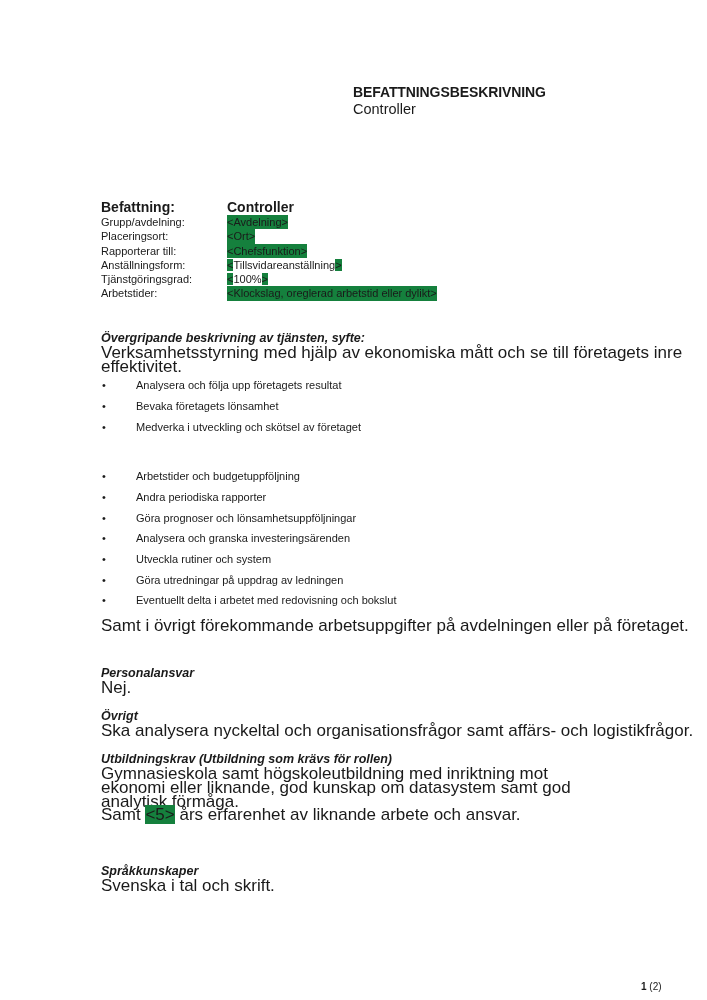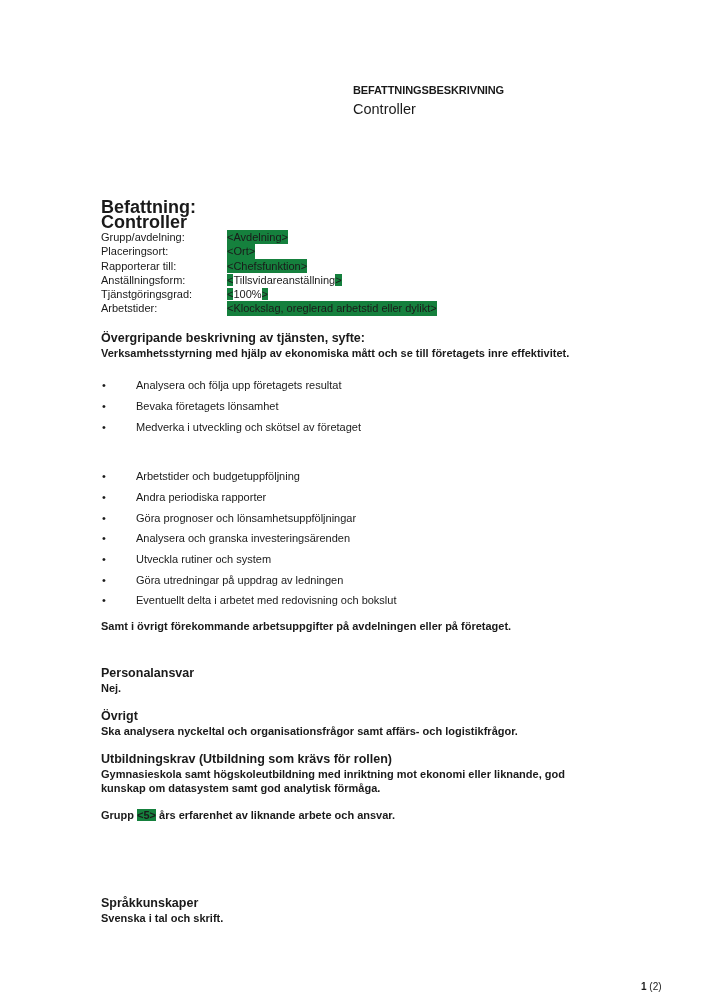--- a/index.html
+++ b/index.html
@@ -1,27 +1,27 @@
 <!DOCTYPE html>
 <html><head>
 <meta charset="utf-8">
 <style>
   html, body { margin: 0; padding: 0; background: #ffffff; }
   body { width: 707px; height: 1000px; position: relative; overflow: hidden;
          font-family: "Liberation Sans", sans-serif; color: #1a1a1a; }
   .abs { position: absolute; }
-  .doc-title { left: 353px; top: 84px; font-size: 11px; font-weight: bold; letter-spacing: -0.1px; }
+  .doc-title { left: 353px; top: 84px; font-size: 14px; font-weight: bold; letter-spacing: -0.1px; }
   .doc-subtitle { left: 353px; top: 101px; font-size: 14.5px; }
   .info { left: 101px; top: 200px; font-size: 11px; line-height: 14.3px; }
   .info .row { display: flex; }
   .info .lbl { width: 126px; }
-  .info .row.first { font-size: 18px; font-weight: bold; line-height: 15px; flex-direction: column; }
+  .info .row.first { font-size: 14px; font-weight: bold; line-height: 15px; }
   .hl { background: #15803d; }
-  .sec-h { font-size: 12.5px; font-weight: bold; margin: 0; line-height: 15px; }
-  .sec-p { font-size: 11px; margin: 0; line-height: 14px; font-weight: bold; }
+  .sec-h { font-size: 12.5px; font-weight: bold; margin: 0; line-height: 15px; font-style: italic; }
+  .sec-p { font-size: 17px; margin: 0; line-height: 14px; }
   .bullets { list-style: none; margin: 0; padding: 0; font-size: 11px; }
   .bullets li { display: flex; height: 20.7px; align-items: center; }
   .bullets .dot { width: 34px; padding-left: 1px; }
   .pagenum { left: 641px; top: 950px; font-size: 10px; margin-top: 31px; }
   .pagenum b { font-weight: bold; }
 </style>
 </head>
 <body>
 
 <div class="abs doc-title">BEFATTNINGSBESKRIVNING</div>
@@ -123,21 +123,21 @@
   <h2 class="sec-h">Övrigt</h2>
   <p class="sec-p">Ska analysera nyckeltal och organisationsfrågor samt affärs- och logistikfrågor.</p>
 </div>
 
 <div class="abs" style="left:101px; top:752px; width:470px;">
   <h2 class="sec-h">Utbildningskrav (Utbildning som krävs för rollen)</h2>
   <p class="sec-p">Gymnasieskola samt högskoleutbildning med inriktning mot ekonomi eller liknande, god kunskap om datasystem samt god analytisk förmåga.</p>
 </div>
 
 <div class="abs" style="left:101px; top:808px;">
-  <p class="sec-p"><span>Grupp </span><span class="hl">&lt;5&gt;</span><span> års erfarenhet av liknande arbete och ansvar.</span></p>
+  <p class="sec-p"><span>Samt </span><span class="hl">&lt;5&gt;</span><span> års erfarenhet av liknande arbete och ansvar.</span></p>
 </div>
 
-<div class="abs" style="left:101px; top:896px;">
+<div class="abs" style="left:101px; top:864px;">
   <h2 class="sec-h">Språkkunskaper</h2>
   <p class="sec-p">Svenska i tal och skrift.</p>
 </div>
 
 <div class="abs pagenum"><b>1</b> <span>(2)</span></div>
 
 </body></html>

